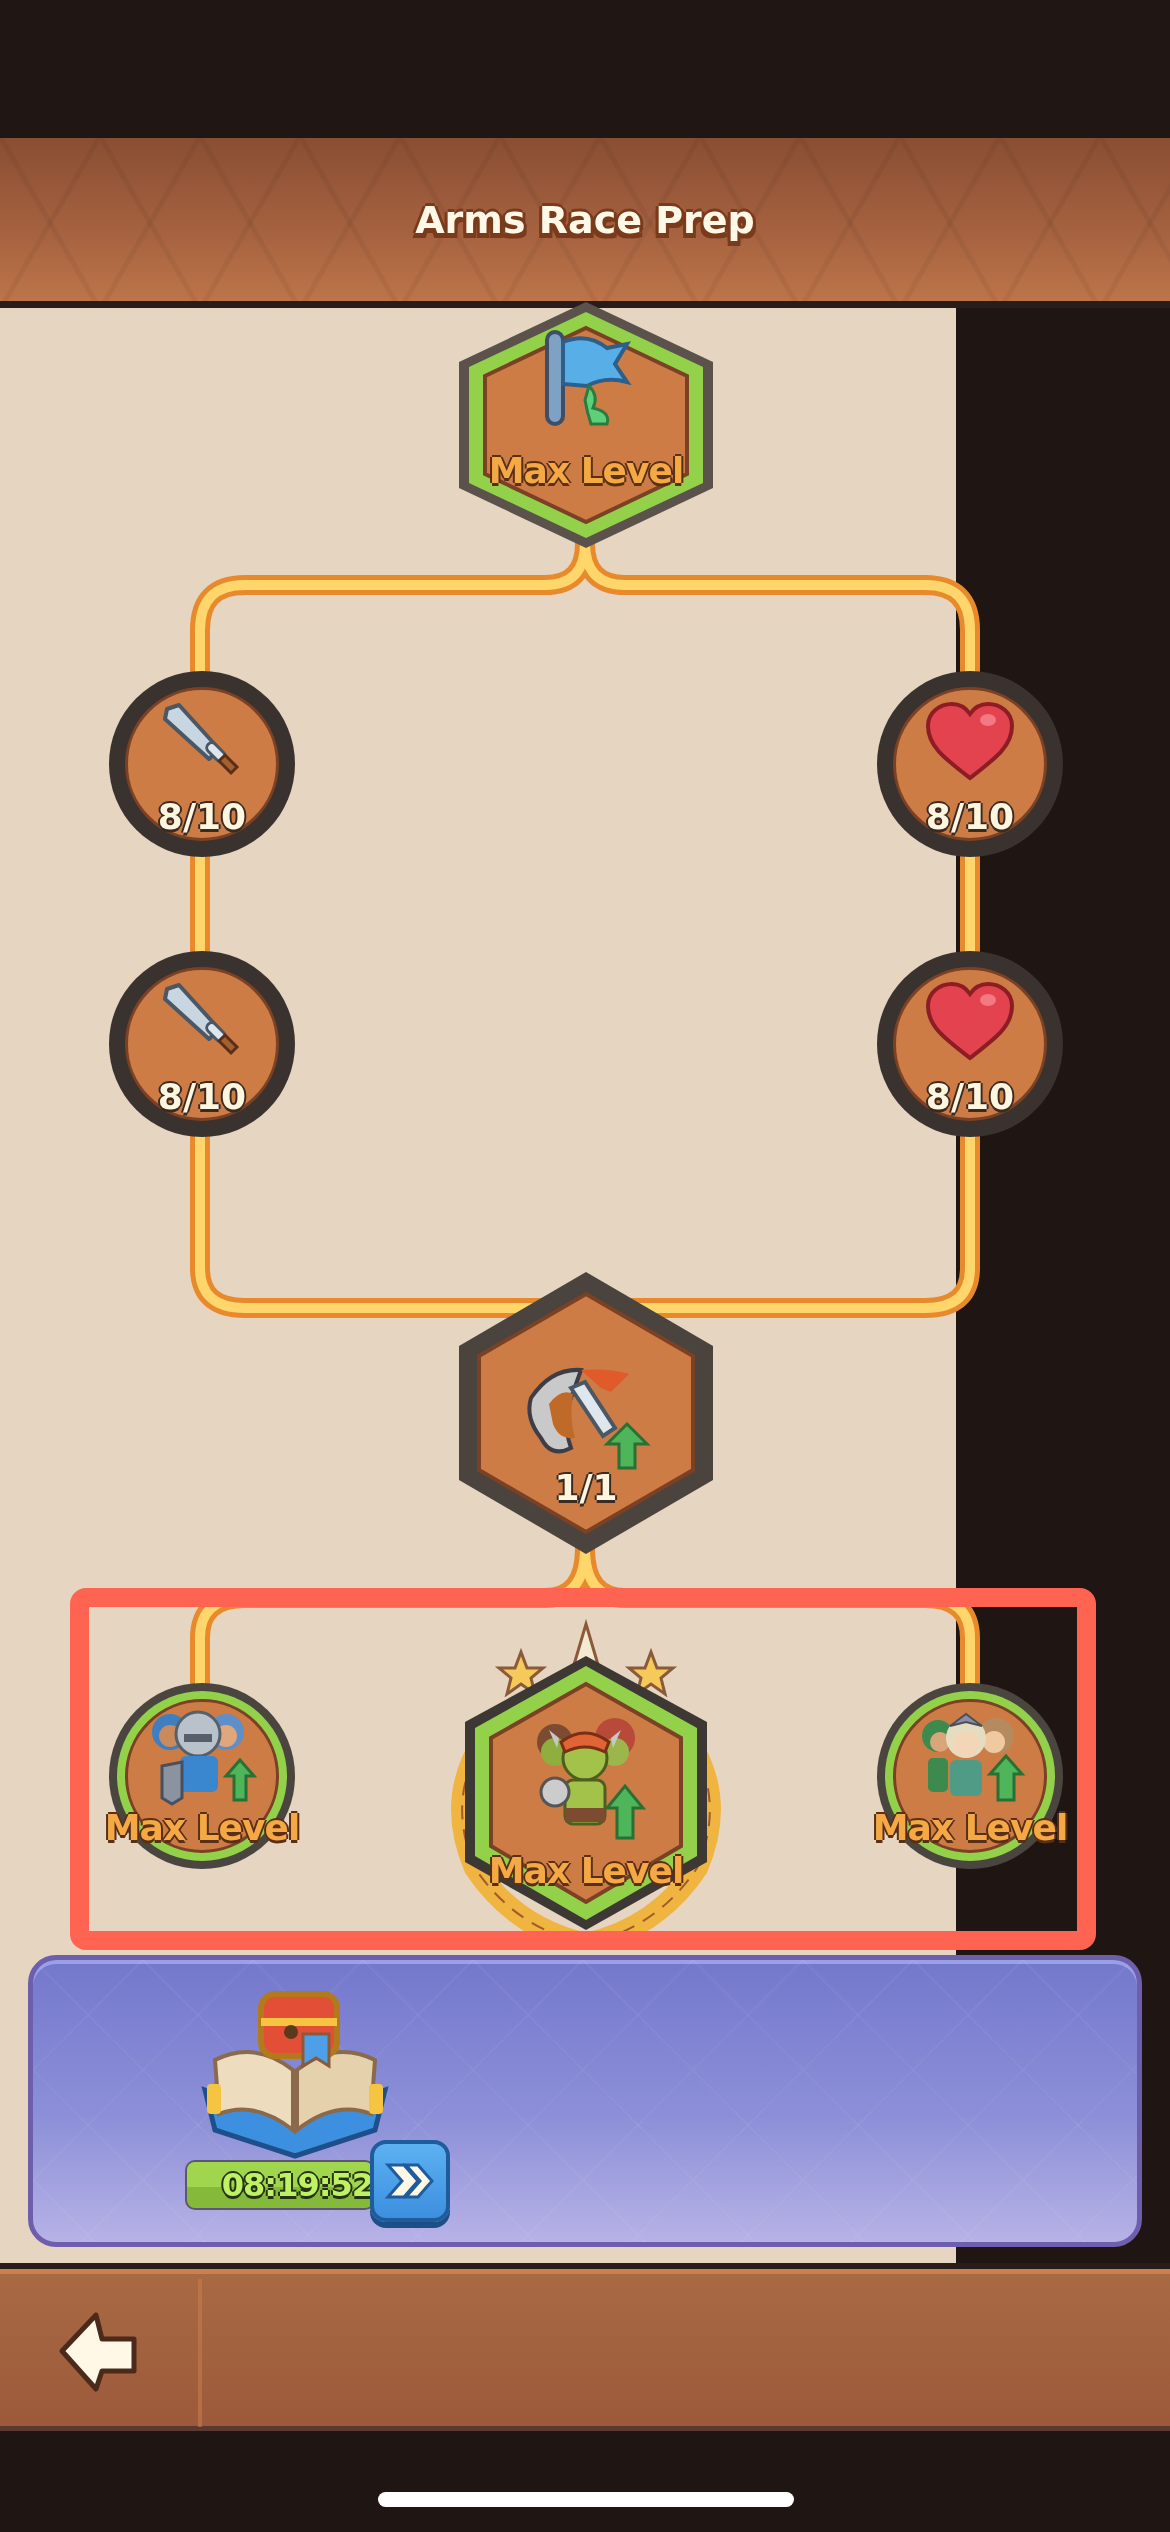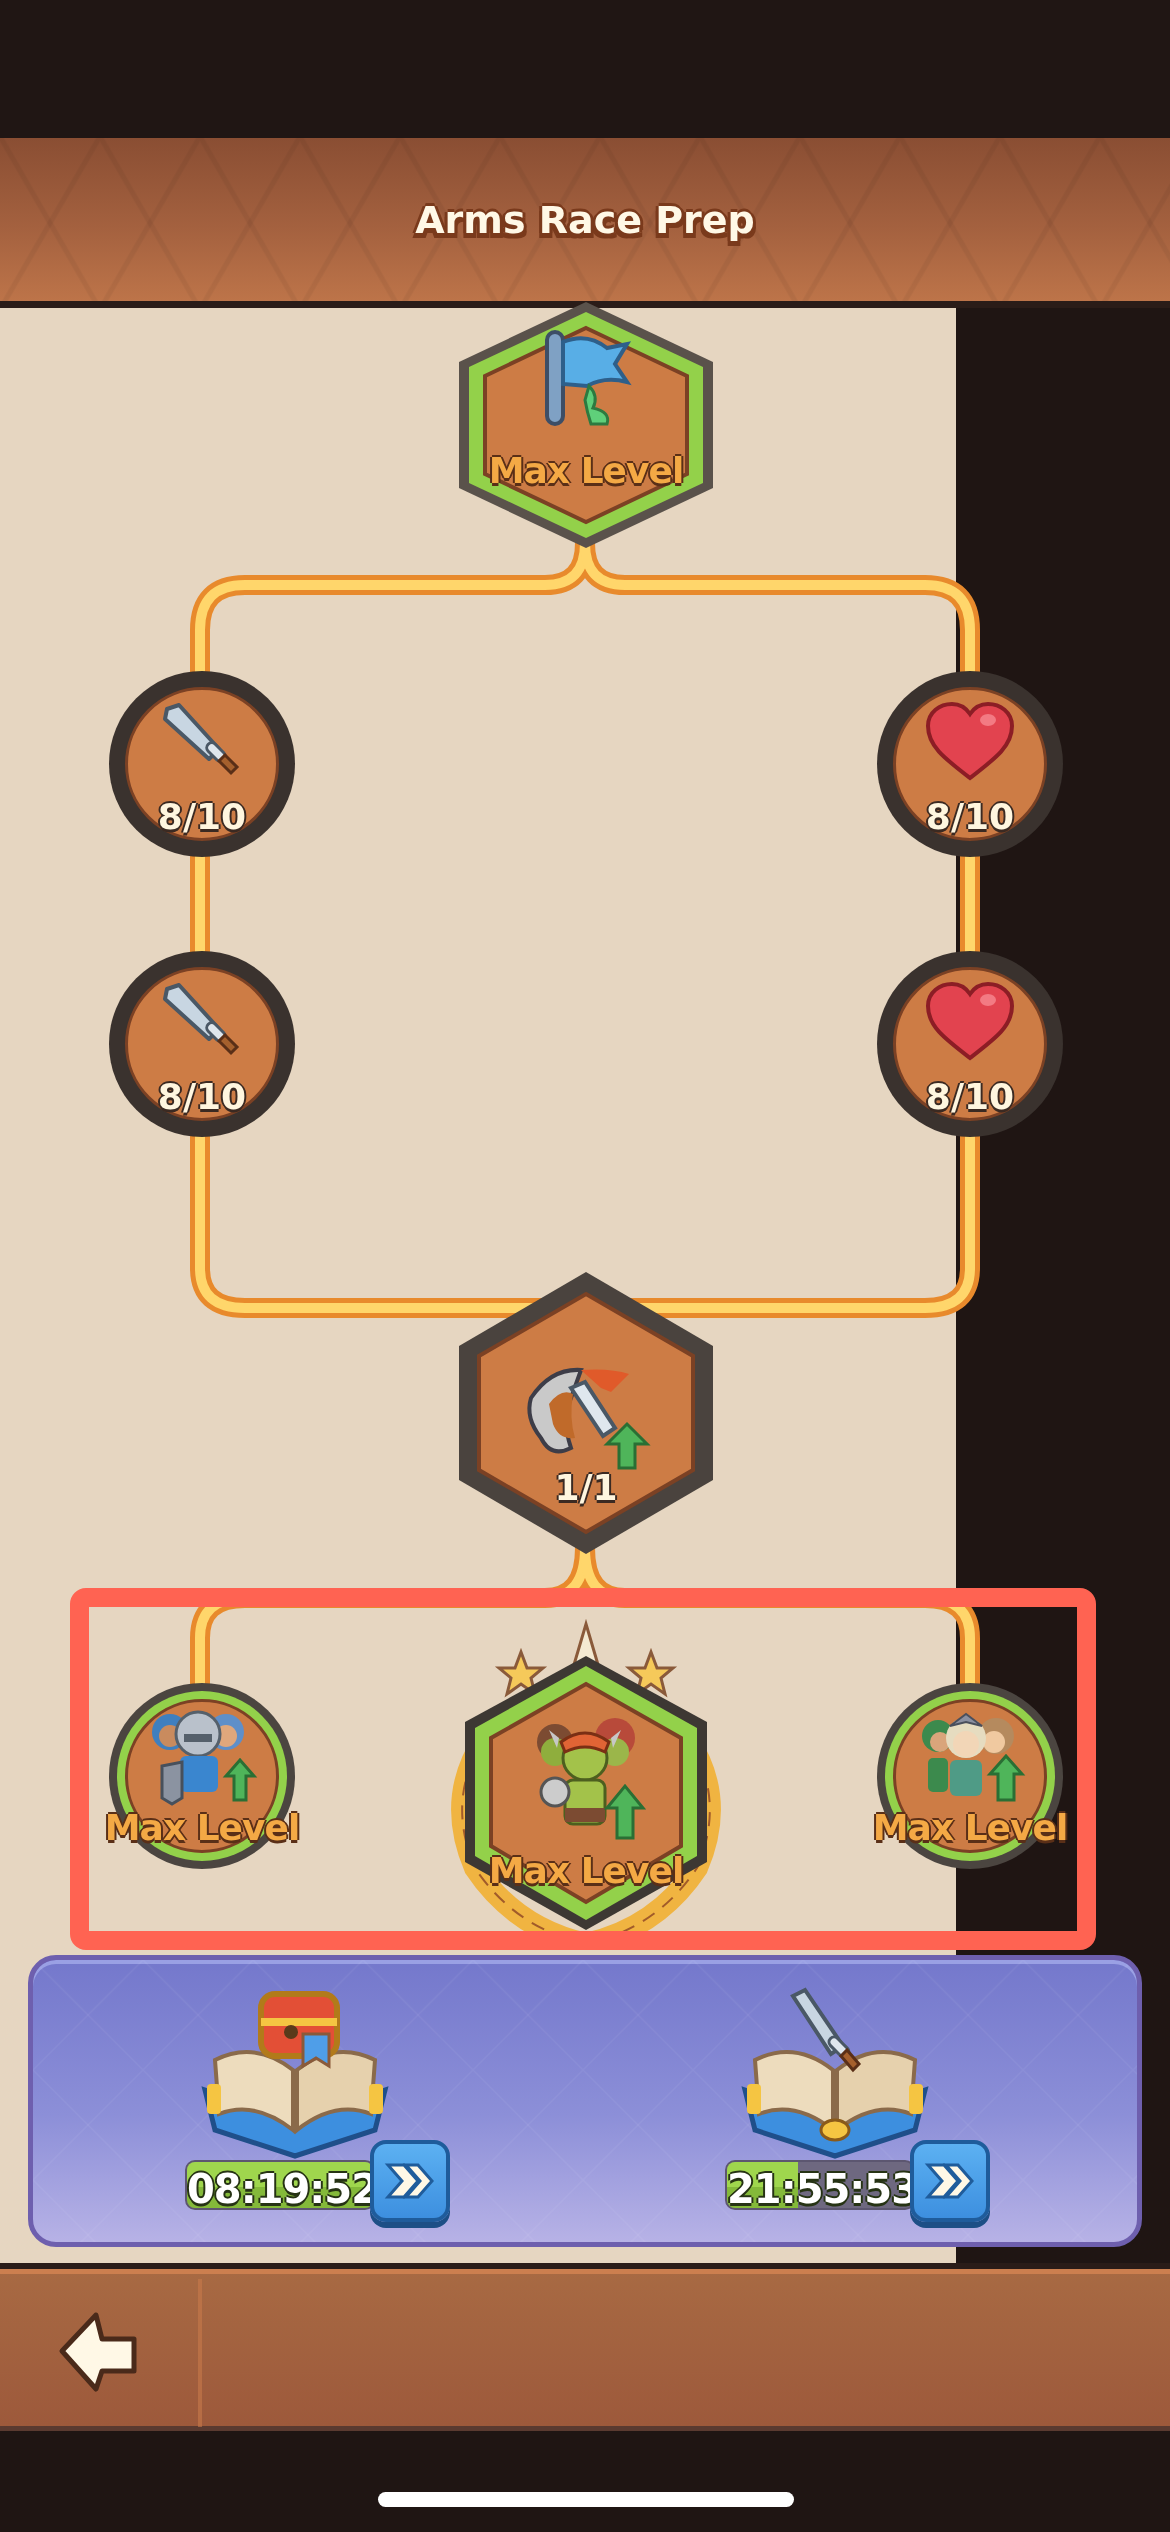--- a/index.html
+++ b/index.html
@@ -78,21 +78,21 @@
     background-size: 110px 110px;
   }
   .reward-item { position: absolute; width: 290px; height: 260px; top: 20px; }
   .timer-bar {
     position: absolute; left: 0; top: 180px; width: 190px; height: 50px; border-radius: 10px;
     background: #6e6880; overflow: hidden; border: 2px solid #5c5670;
   }
   .timer-fill { position: absolute; left: 0; top: 0; bottom: 0; background: linear-gradient(180deg, #9fd64d 0%, #9fd64d 55%, #84b93a 55%, #84b93a 100%); }
   .timer-text {
     position: absolute; left: 0; right: 0; top: 4px; text-align: right;
-    font-weight: bold; font-size: 40px; color: #ffffff; letter-spacing: -1px;
+    font-weight: bold; font-size: 32px; color: #bef264; letter-spacing: -1px;
     text-shadow: 0 3px 0 #263314, 2px 0 0 #263314, -2px 0 0 #263314, 0 -2px 0 #263314;
   }
   .speed-btn {
     position: absolute; left: 185px; top: 160px; width: 80px; height: 82px; border-radius: 16px;
     background: linear-gradient(180deg, #5cb1f2 0%, #3d8fdf 100%); border: 4px solid #1f5c9b;
     box-shadow: 0 6px 0 #1d4f86; display: flex; align-items: center; justify-content: center;
   }
 
   .bottom-bar {
     position: absolute; left: 0; top: 2263px; width: 1170px; height: 168px;
@@ -280,43 +280,20 @@
         <div class="timer-text">08:19:52</div>
       </div>
       <div class="speed-btn">
         <svg width="52" height="40" viewBox="0 0 52 40">
           <path d="M4 4 L20 4 L34 20 L20 36 L4 36 L18 20 Z" fill="#fff8e6" stroke="#1f5c9b" stroke-width="3"></path>
           <path d="M22 4 L34 4 L48 20 L34 36 L22 36 L36 20 Z" fill="#fff8e6" stroke="#1f5c9b" stroke-width="3"></path>
         </svg>
       </div>
     </div>
 
-    <div class="reward-item" style="left:692px;">
-      <svg width="220" height="180" viewBox="0 0 220 180" style="position:absolute;left:0;top:0">
-        <path d="M20 110 L30 150 L110 176 L190 150 L200 110 L110 140 Z" fill="#3d8fdf" stroke="#1f4f8a" stroke-width="5"></path>
-        <path d="M30 80 Q70 60 108 90 L108 150 Q70 120 34 134 Z" fill="#eddcbd" stroke="#8a6a4a" stroke-width="4"></path>
-        <path d="M190 80 Q150 60 112 90 L112 150 Q150 120 186 134 Z" fill="#e6d1ad" stroke="#8a6a4a" stroke-width="4"></path>
-        <rect x="22" y="104" width="14" height="30" rx="4" fill="#f5c542"></rect>
-        <rect x="184" y="104" width="14" height="30" rx="4" fill="#f5c542"></rect>
-        <ellipse cx="110" cy="150" rx="14" ry="10" fill="#f5c542" stroke="#8a5a1a" stroke-width="3"></ellipse>
-        <path d="M68 16 L80 10 L118 66 L106 74 Z" fill="#c8d6e2" stroke="#4a5866" stroke-width="4"></path>
-        <rect x="102" y="62" width="24" height="10" rx="5" transform="rotate(45 114 67)" fill="#dfe7ee" stroke="#4a5866" stroke-width="3"></rect>
-        <path d="M116 76 L128 90 L134 84 L122 70 Z" fill="#a5602d" stroke="#5a2f17" stroke-width="3"></path>
-      </svg>
-      <div class="timer-bar">
-        <div class="timer-fill" style="width:38%"></div>
-        <div class="timer-text">21:55:53</div>
-      </div>
-      <div class="speed-btn">
-        <svg width="52" height="40" viewBox="0 0 52 40">
-          <path d="M4 4 L20 4 L34 20 L20 36 L4 36 L18 20 Z" fill="#fff8e6" stroke="#1f5c9b" stroke-width="3"></path>
-          <path d="M22 4 L34 4 L48 20 L34 36 L22 36 L36 20 Z" fill="#fff8e6" stroke="#1f5c9b" stroke-width="3"></path>
-        </svg>
-      </div>
-    </div>
   </div>
 </div>
 
 <div class="bottom-bar">
   <div class="back-btn">
     <svg width="90" height="90" viewBox="0 0 90 90">
       <path d="M42 6 L8 42 L42 80 L48 62 L80 62 L80 30 L48 30 Z" fill="#fff8e6" stroke="#4a2a1a" stroke-width="5" stroke-linejoin="round"></path>
     </svg>
   </div>
   <div class="divider"></div>

